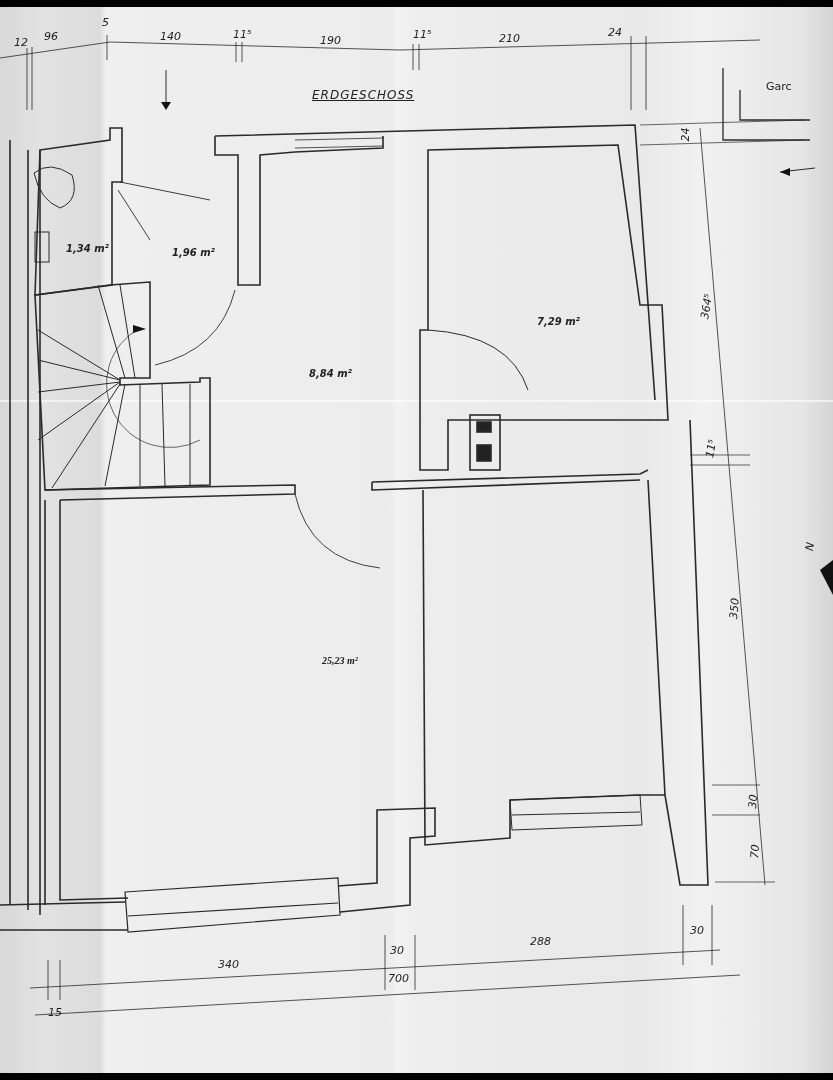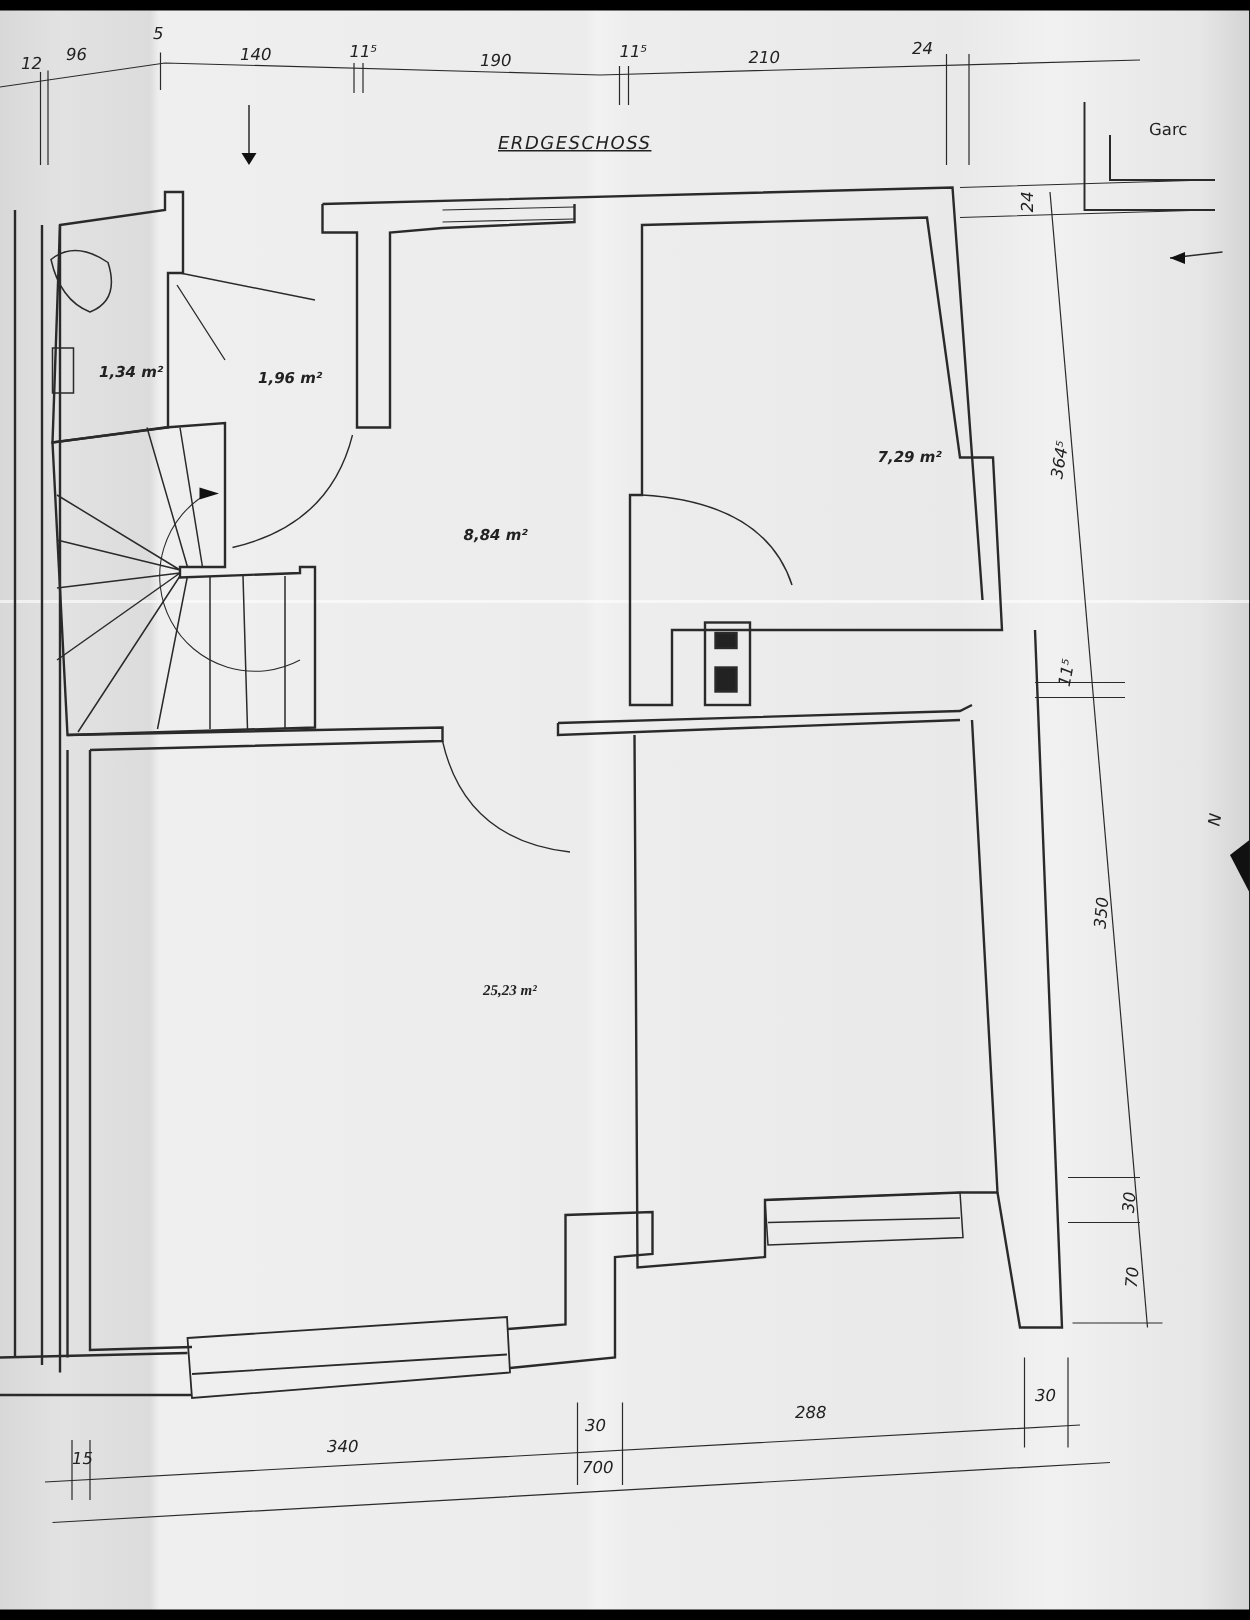--- a/index.html
+++ b/index.html
@@ -70,46 +70,46 @@
 
       <path d="M166 70 V105" stroke-width="1"></path>
       <path d="M780 172 L815 168" stroke-width="1"></path>
     </g>
     <polygon points="161,102 171,102 166,110" fill="#111"></polygon>
     <polygon points="133,325 146,329 133,333" fill="#111"></polygon>
     <polygon points="780,172 790,168 790,176" fill="#111"></polygon>
     <polygon points="820,570 833,560 833,595" fill="#111"></polygon>
   </svg>
 
-  <span class="lbl title" style="left:312px;top:88px;margin-left:20px;">ERDGESCHOSS</span>
+  <span class="lbl title" style="left:312px;top:88px;">ERDGESCHOSS</span>
   <span class="lbl small" style="left:766px;top:80px;font-style:normal;">Garc</span>
   <span class="lbl small" style="left:806px;top:540px;transform:rotate(-80deg);">N</span>
 
   <span class="lbl area" style="left:66px;top:243px;">1,34 m²</span>
   <span class="lbl area" style="left:172px;top:247px;">1,96 m²</span>
-  <span class="lbl area" style="left:309px;top:352px;">8,84 m²</span>
-  <span class="lbl area" style="left:537px;top:300px;margin-left:48px;">7,29 m²</span>
+  <span class="lbl area" style="left:309px;top:368px;">8,84 m²</span>
+  <span class="lbl area" style="left:537px;top:316px;">7,29 m²</span>
   <span class="lbl area" style="left:322px;top:655px;font-family:Liberation Serif, serif;">25,23 m²</span>
 
   <span class="lbl small" style="left:14px;top:36px;">12</span>
   <span class="lbl small" style="left:44px;top:30px;">96</span>
   <span class="lbl small" style="left:102px;top:16px;">5</span>
   <span class="lbl small" style="left:160px;top:30px;">140</span>
   <span class="lbl small" style="left:233px;top:28px;">11⁵</span>
   <span class="lbl small" style="left:320px;top:34px;">190</span>
   <span class="lbl small" style="left:413px;top:28px;">11⁵</span>
   <span class="lbl small" style="left:499px;top:32px;">210</span>
   <span class="lbl small" style="left:608px;top:26px;">24</span>
 
   <span class="lbl small" style="left:678px;top:128px;transform:rotate(-90deg);">24</span>
   <span class="lbl small" style="left:694px;top:300px;transform:rotate(-80deg);">364⁵</span>
   <span class="lbl small" style="left:702px;top:442px;transform:rotate(-80deg);">11⁵</span>
   <span class="lbl small" style="left:724px;top:602px;transform:rotate(-85deg);">350</span>
   <span class="lbl small" style="left:746px;top:795px;transform:rotate(-85deg);">30</span>
   <span class="lbl small" style="left:748px;top:845px;transform:rotate(-85deg);">70</span>
 
-  <span class="lbl small" style="left:48px;top:966px;">15</span>
+  <span class="lbl small" style="left:48px;top:1006px;">15</span>
   <span class="lbl small" style="left:218px;top:958px;">340</span>
   <span class="lbl small" style="left:390px;top:944px;">30</span>
   <span class="lbl small" style="left:388px;top:972px;text-align:right;">700</span>
   <span class="lbl small" style="left:530px;top:935px;">288</span>
   <span class="lbl small" style="left:690px;top:924px;">30</span>
 </div>
 
 </body></html>

